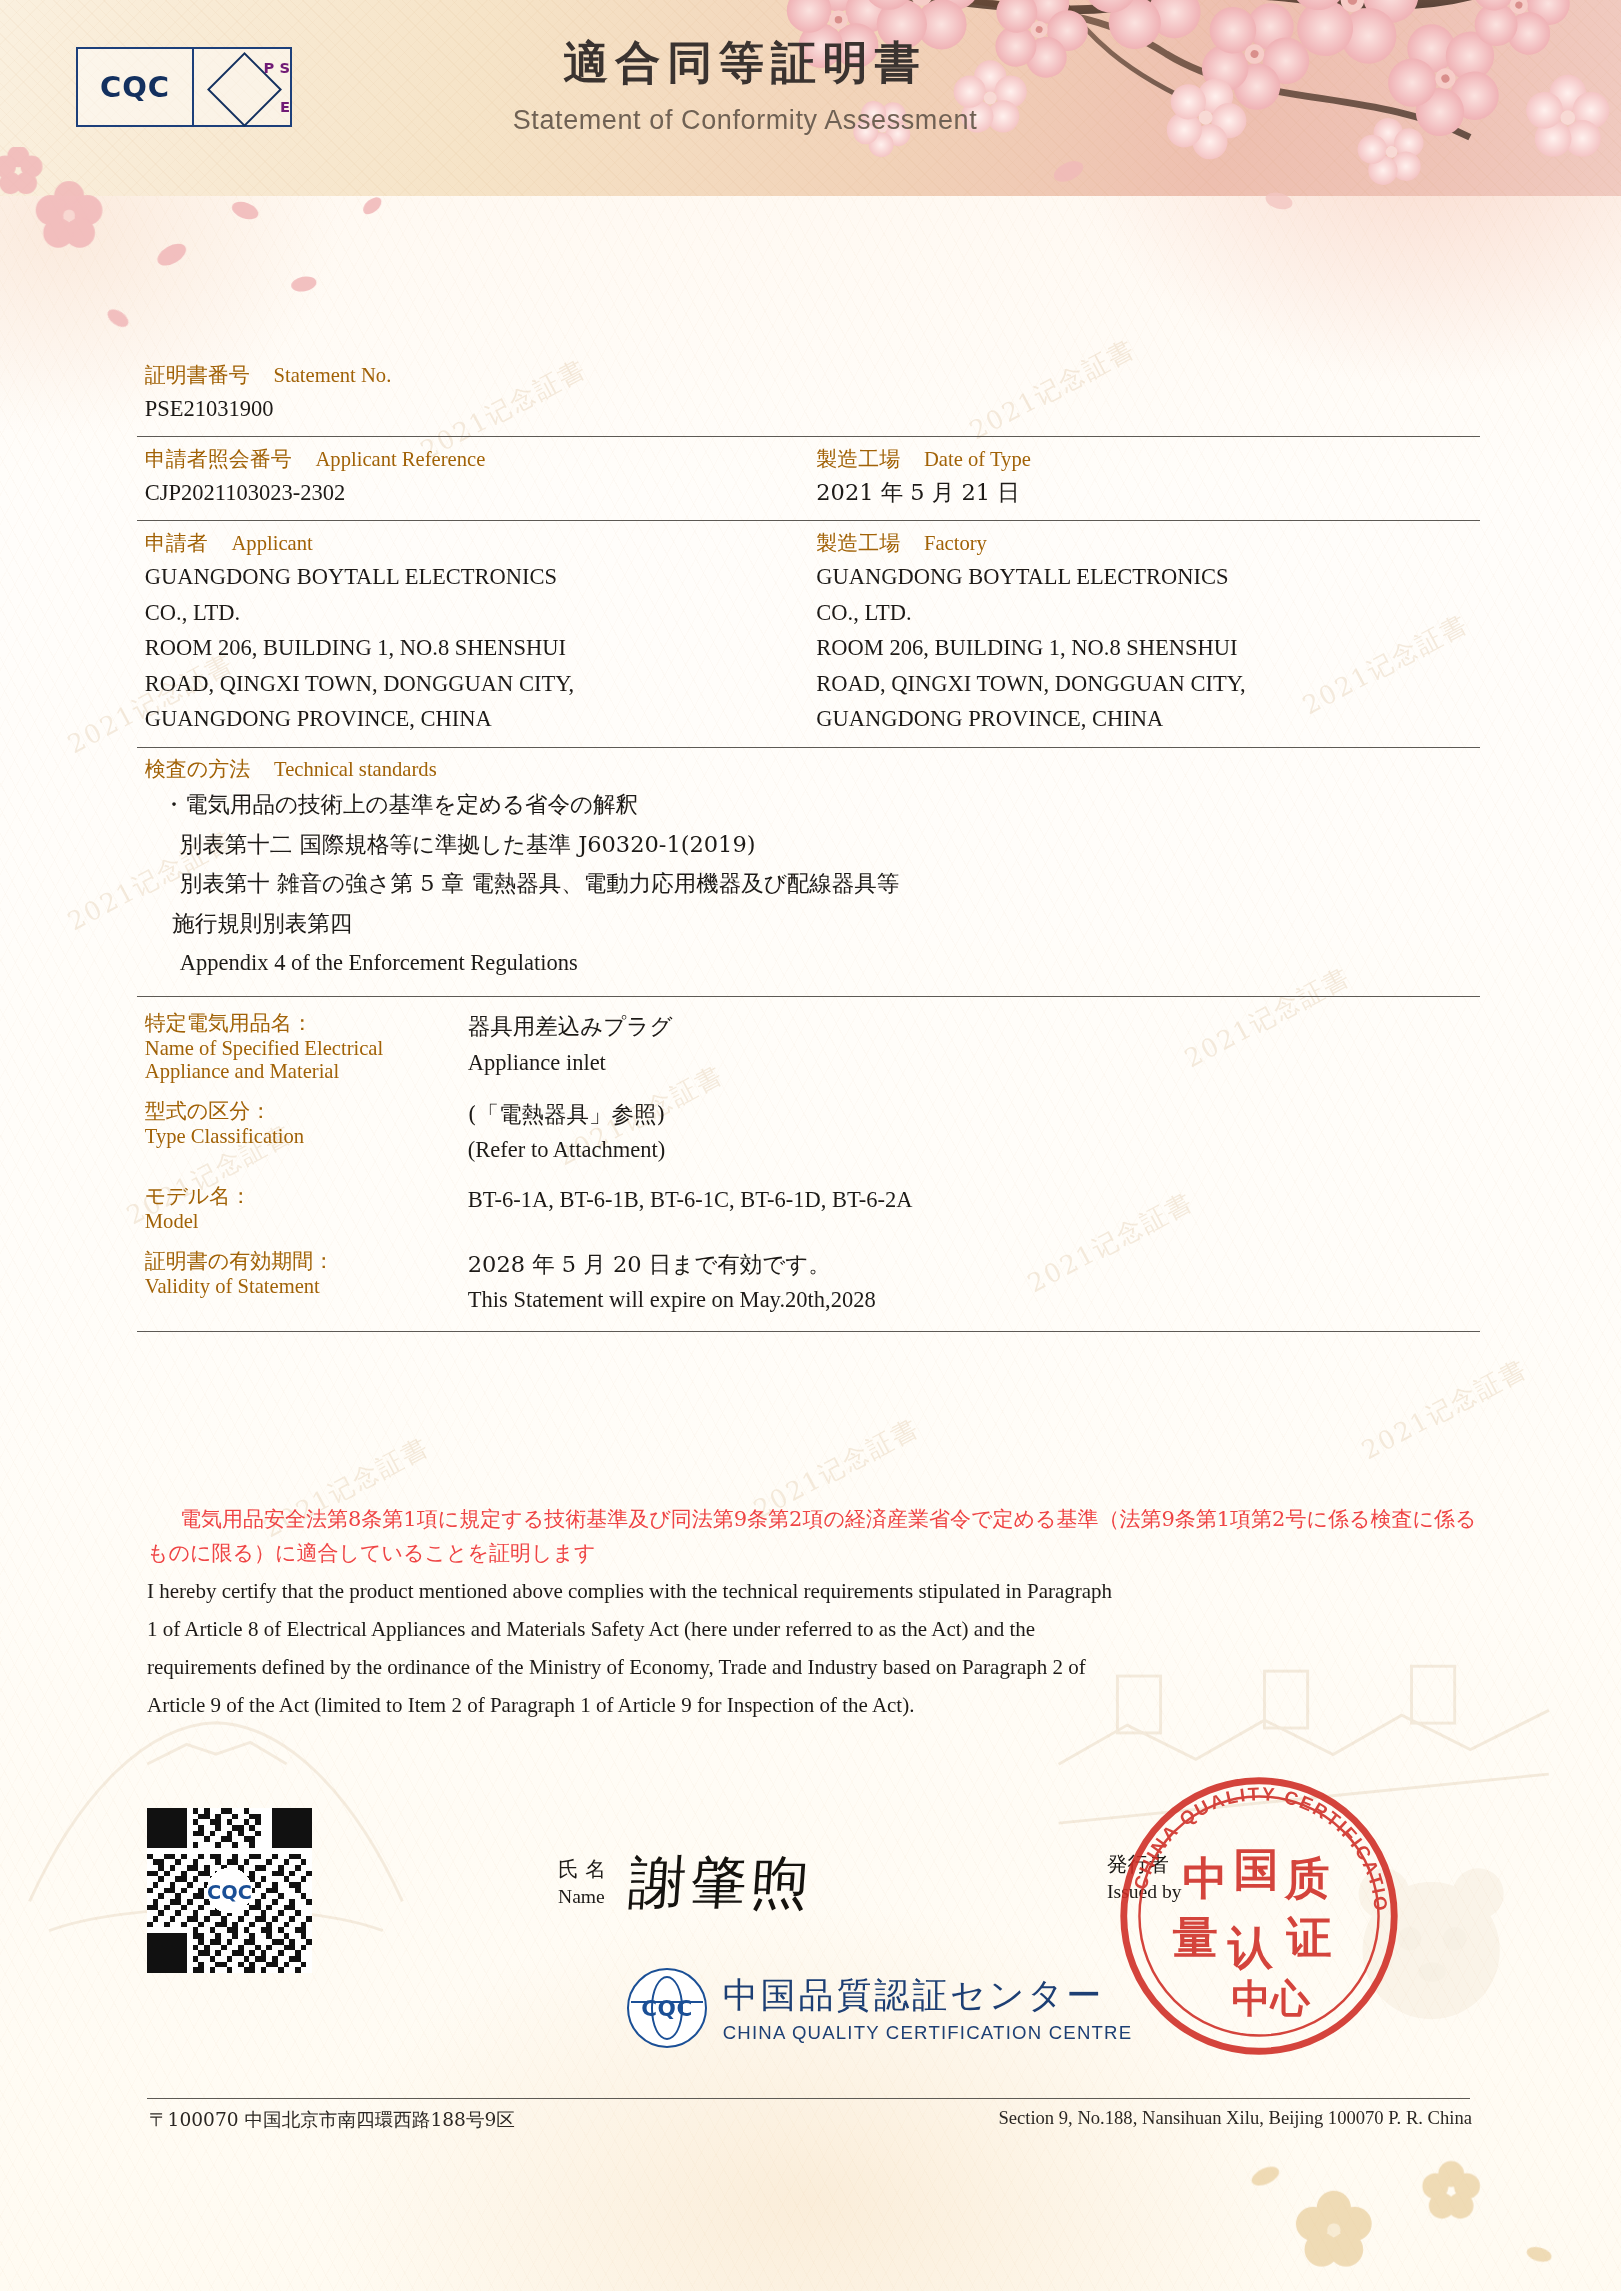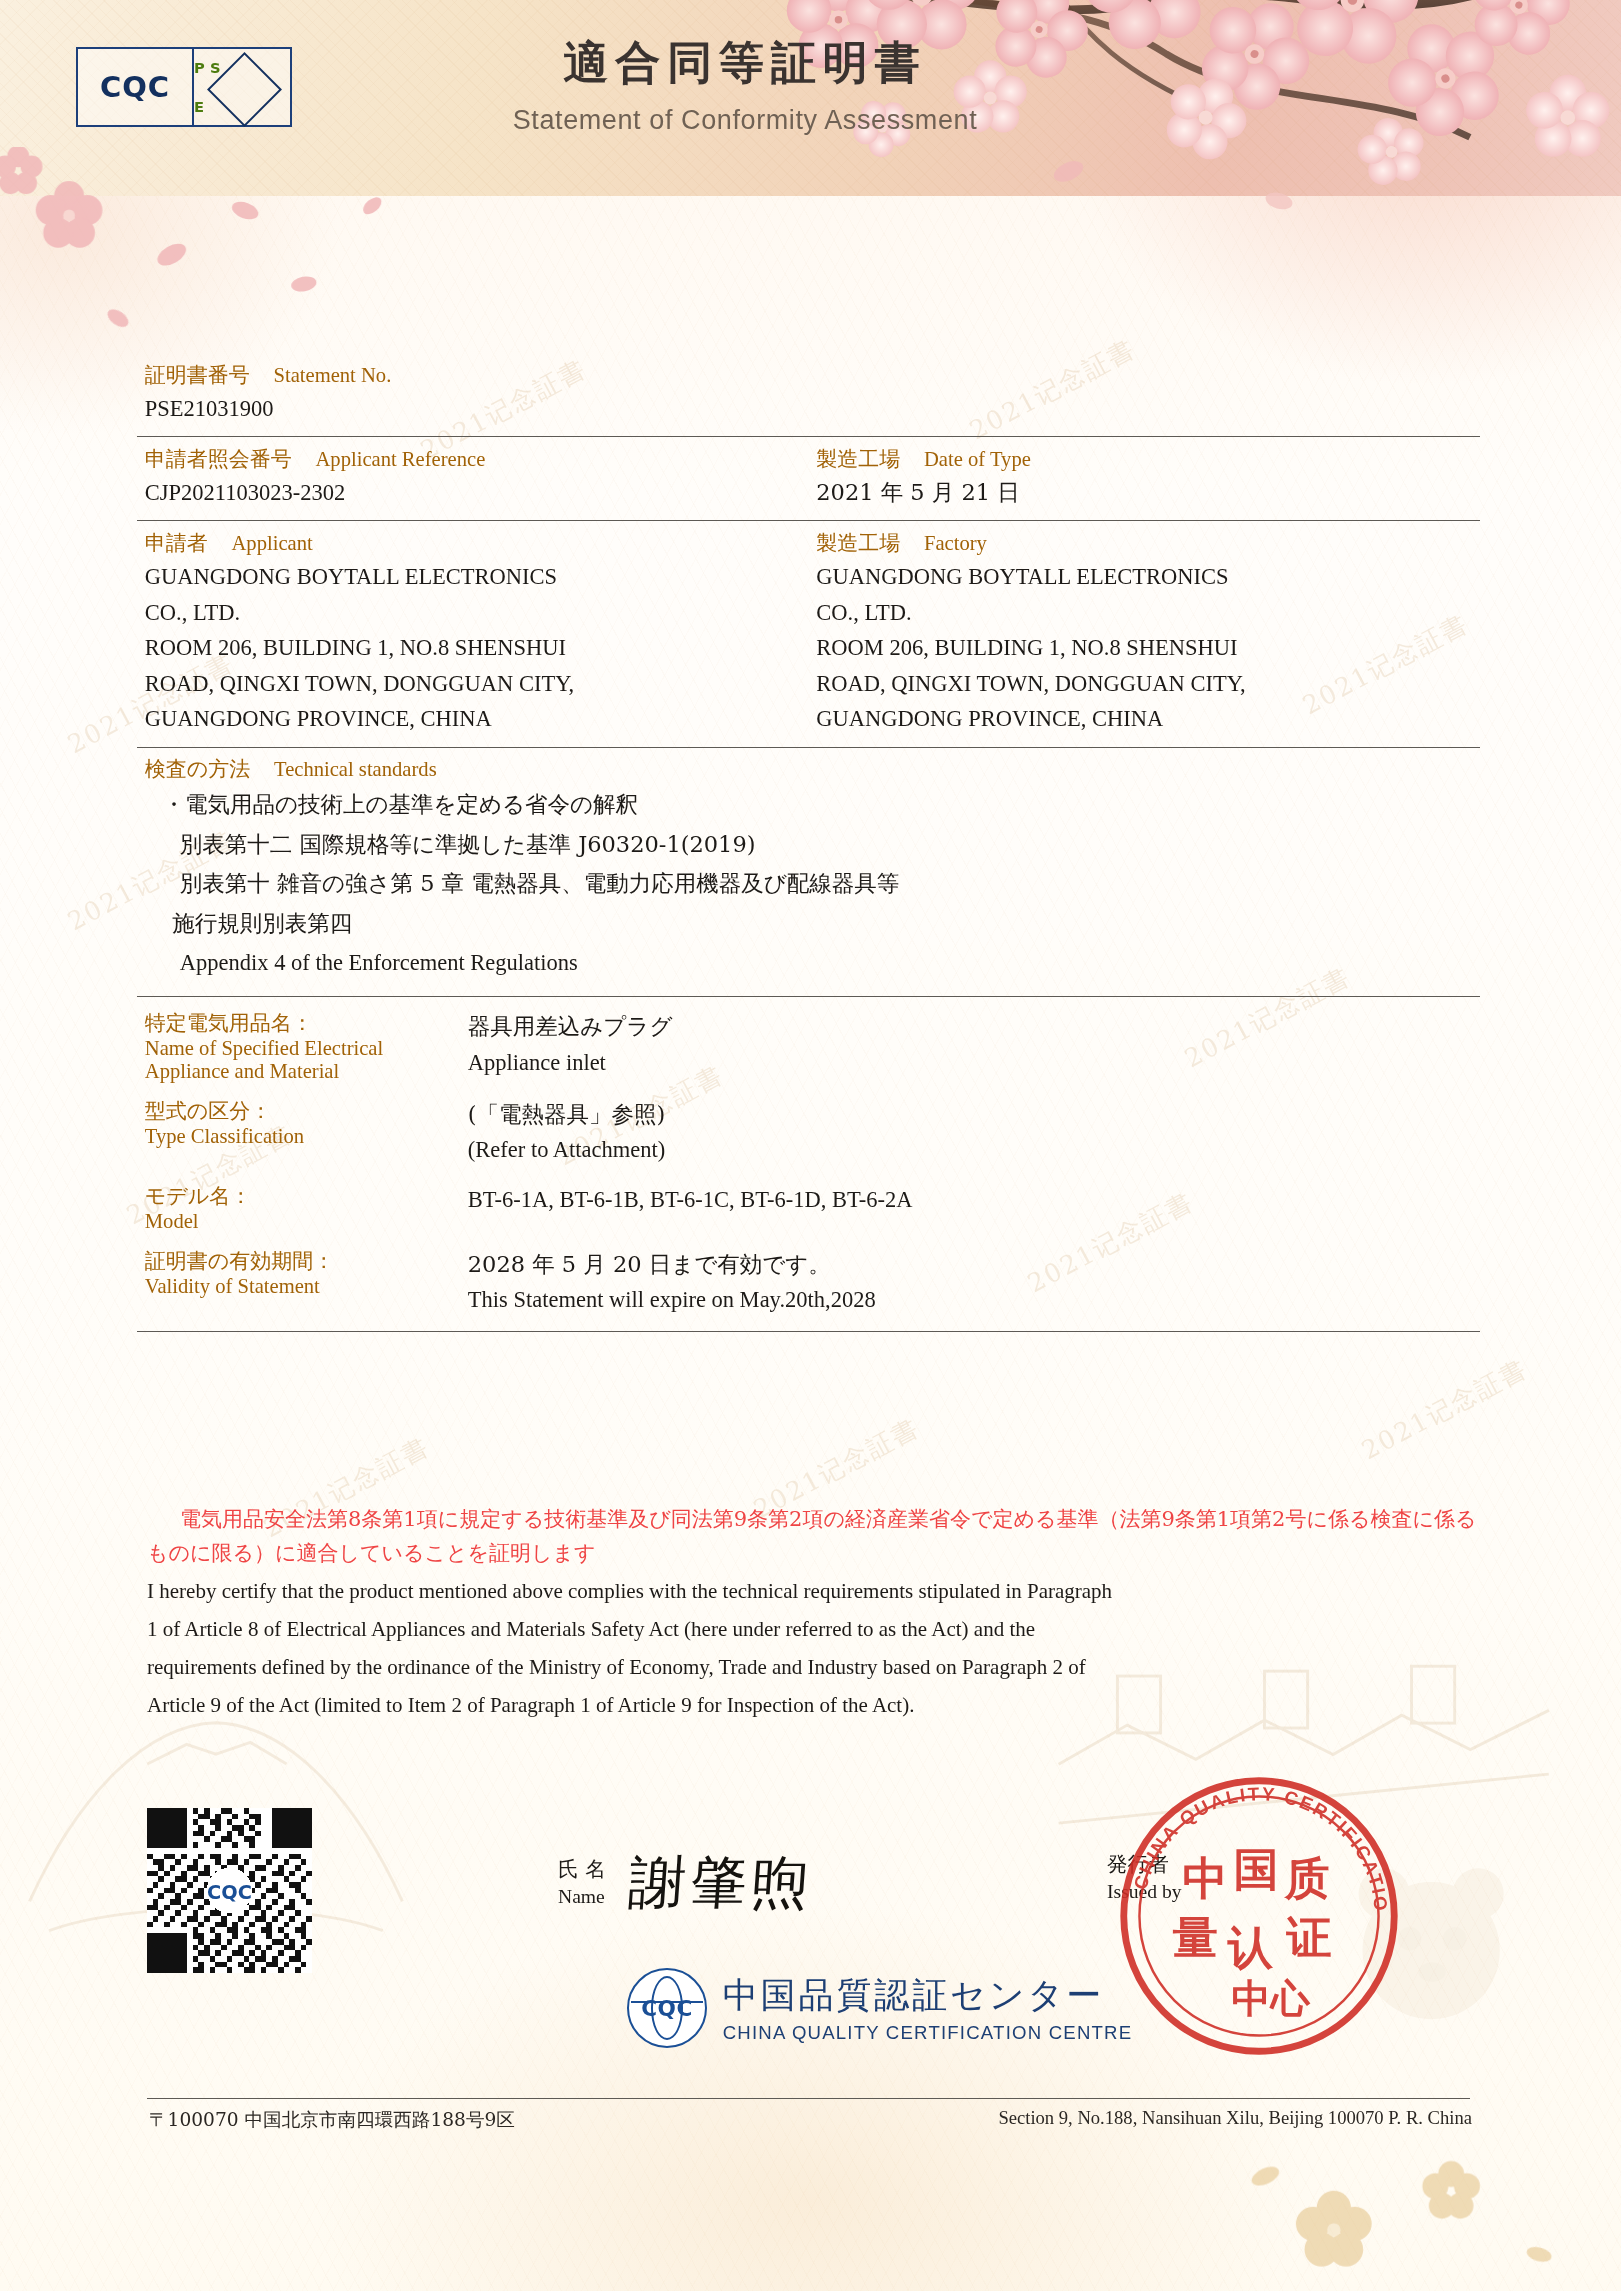--- a/index.html
+++ b/index.html
@@ -112,22 +112,22 @@
     top: 50%; left: 50%;
     width: 49px; height: 49px;
     margin: -24.5px 0 0 -24.5px;
     border: 2px solid #13305f;
     transform: rotate(45deg);
   }
   .pse-letters {
     position: absolute;
     inset: 0;
     display: flex; flex-direction: column;
-    align-items: flex-start; justify-content: center;
-    color: #4d7c0f;
+    align-items: flex-end; justify-content: center;
+    color: #701a75;
     font-family: "DejaVu Sans", sans-serif;
     font-weight: 700;
     font-size: 14.7px;
     line-height: 13.7px;
     gap: 25px;
   }
 
   
   .blossom { position: absolute; pointer-events: none; }
   .petal-group { position: absolute; pointer-events: none; }

